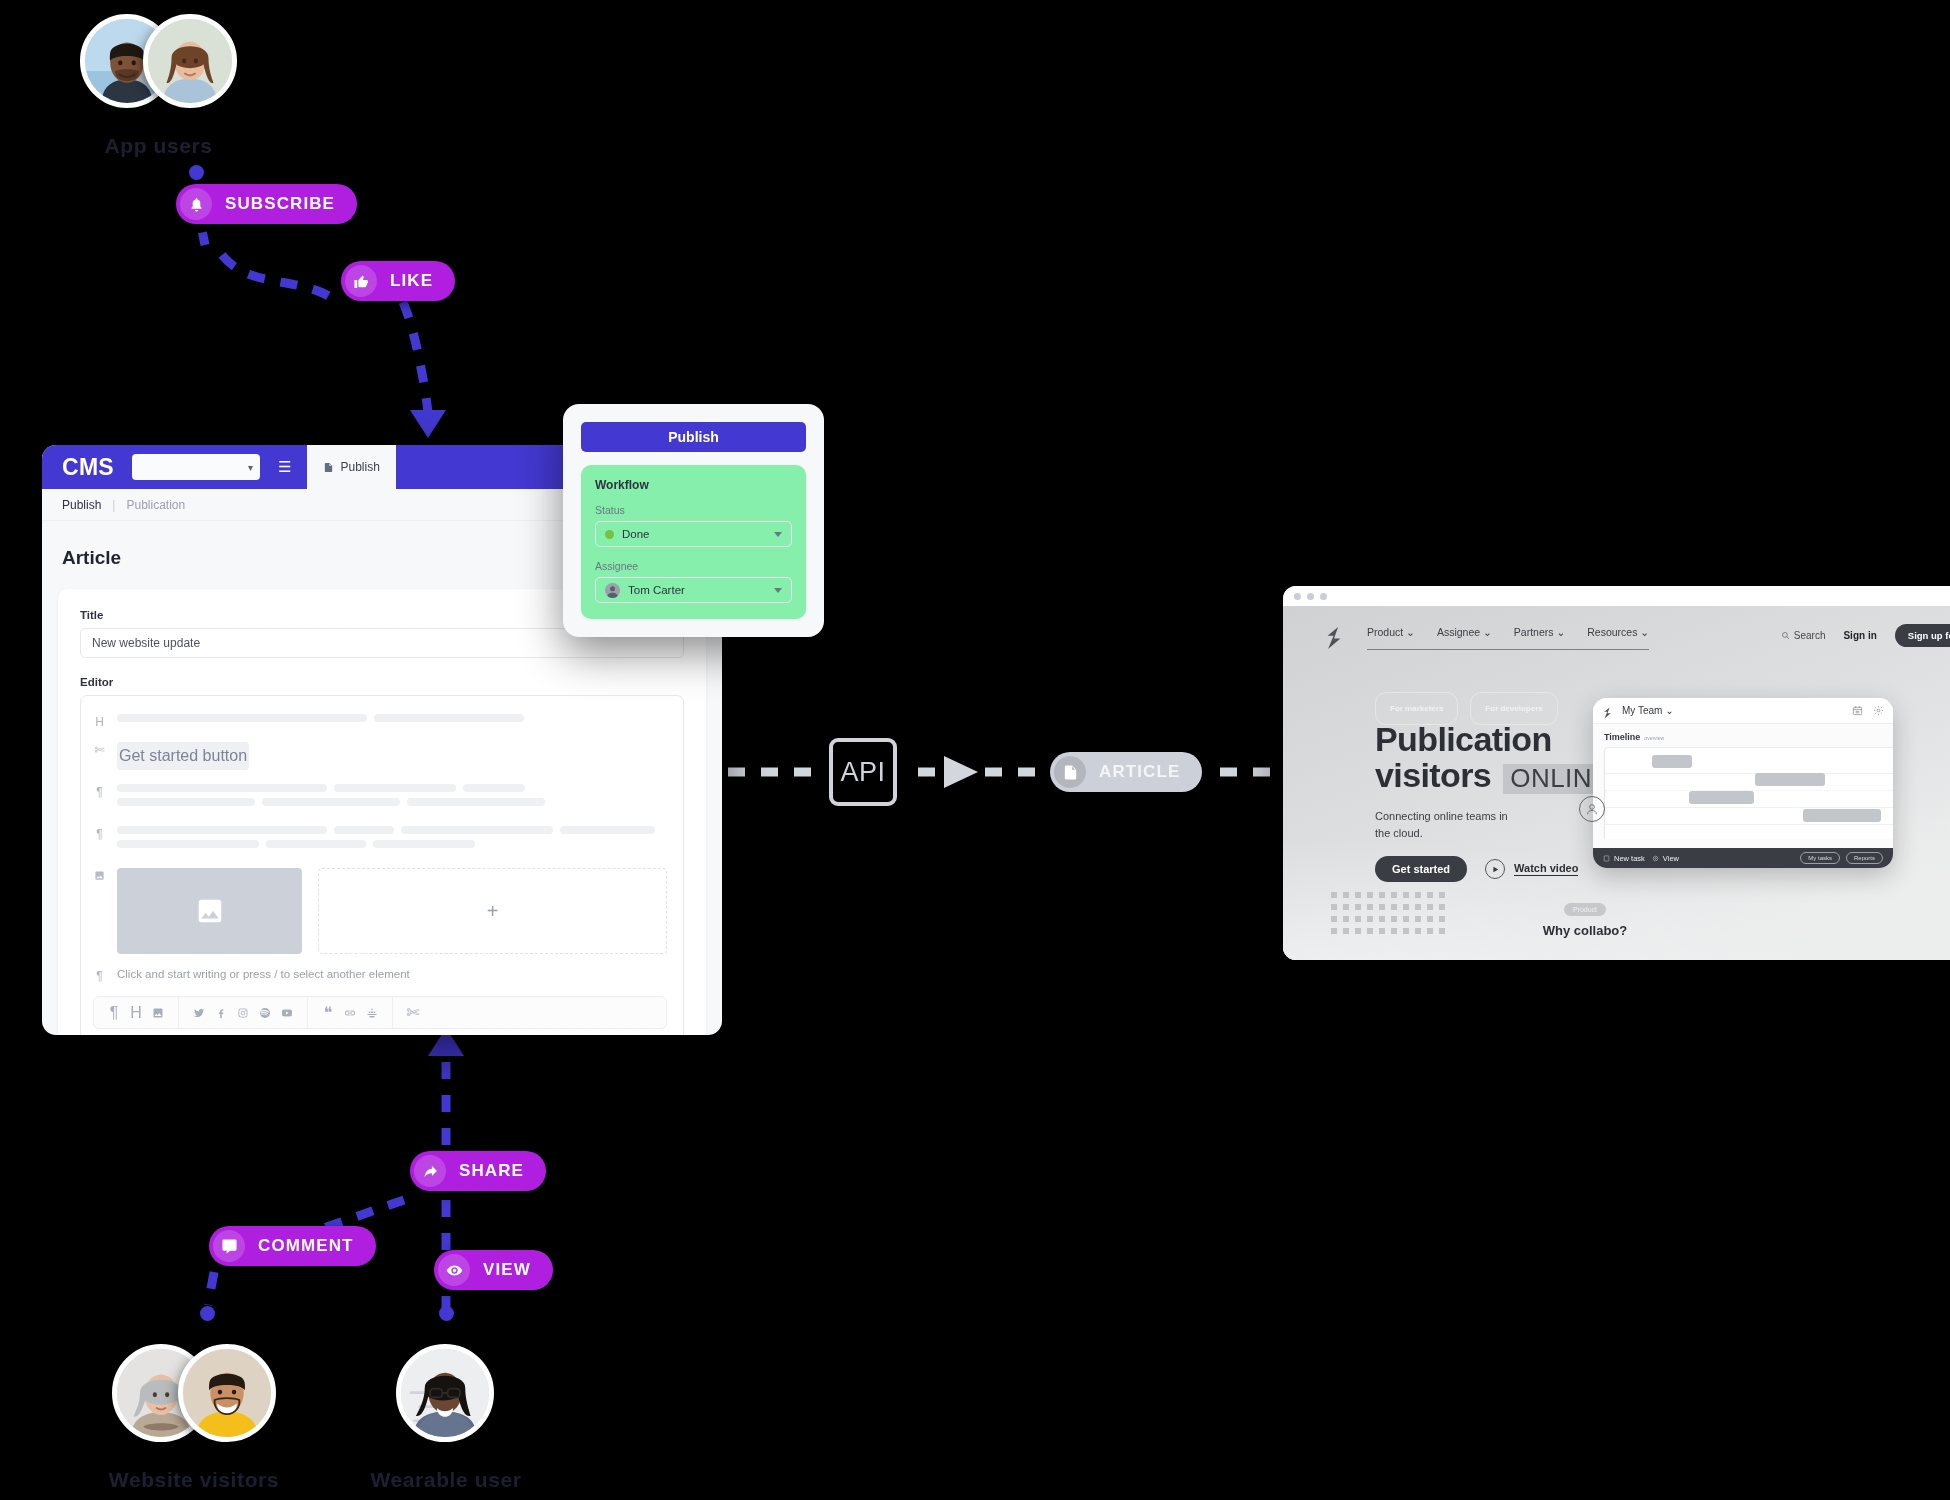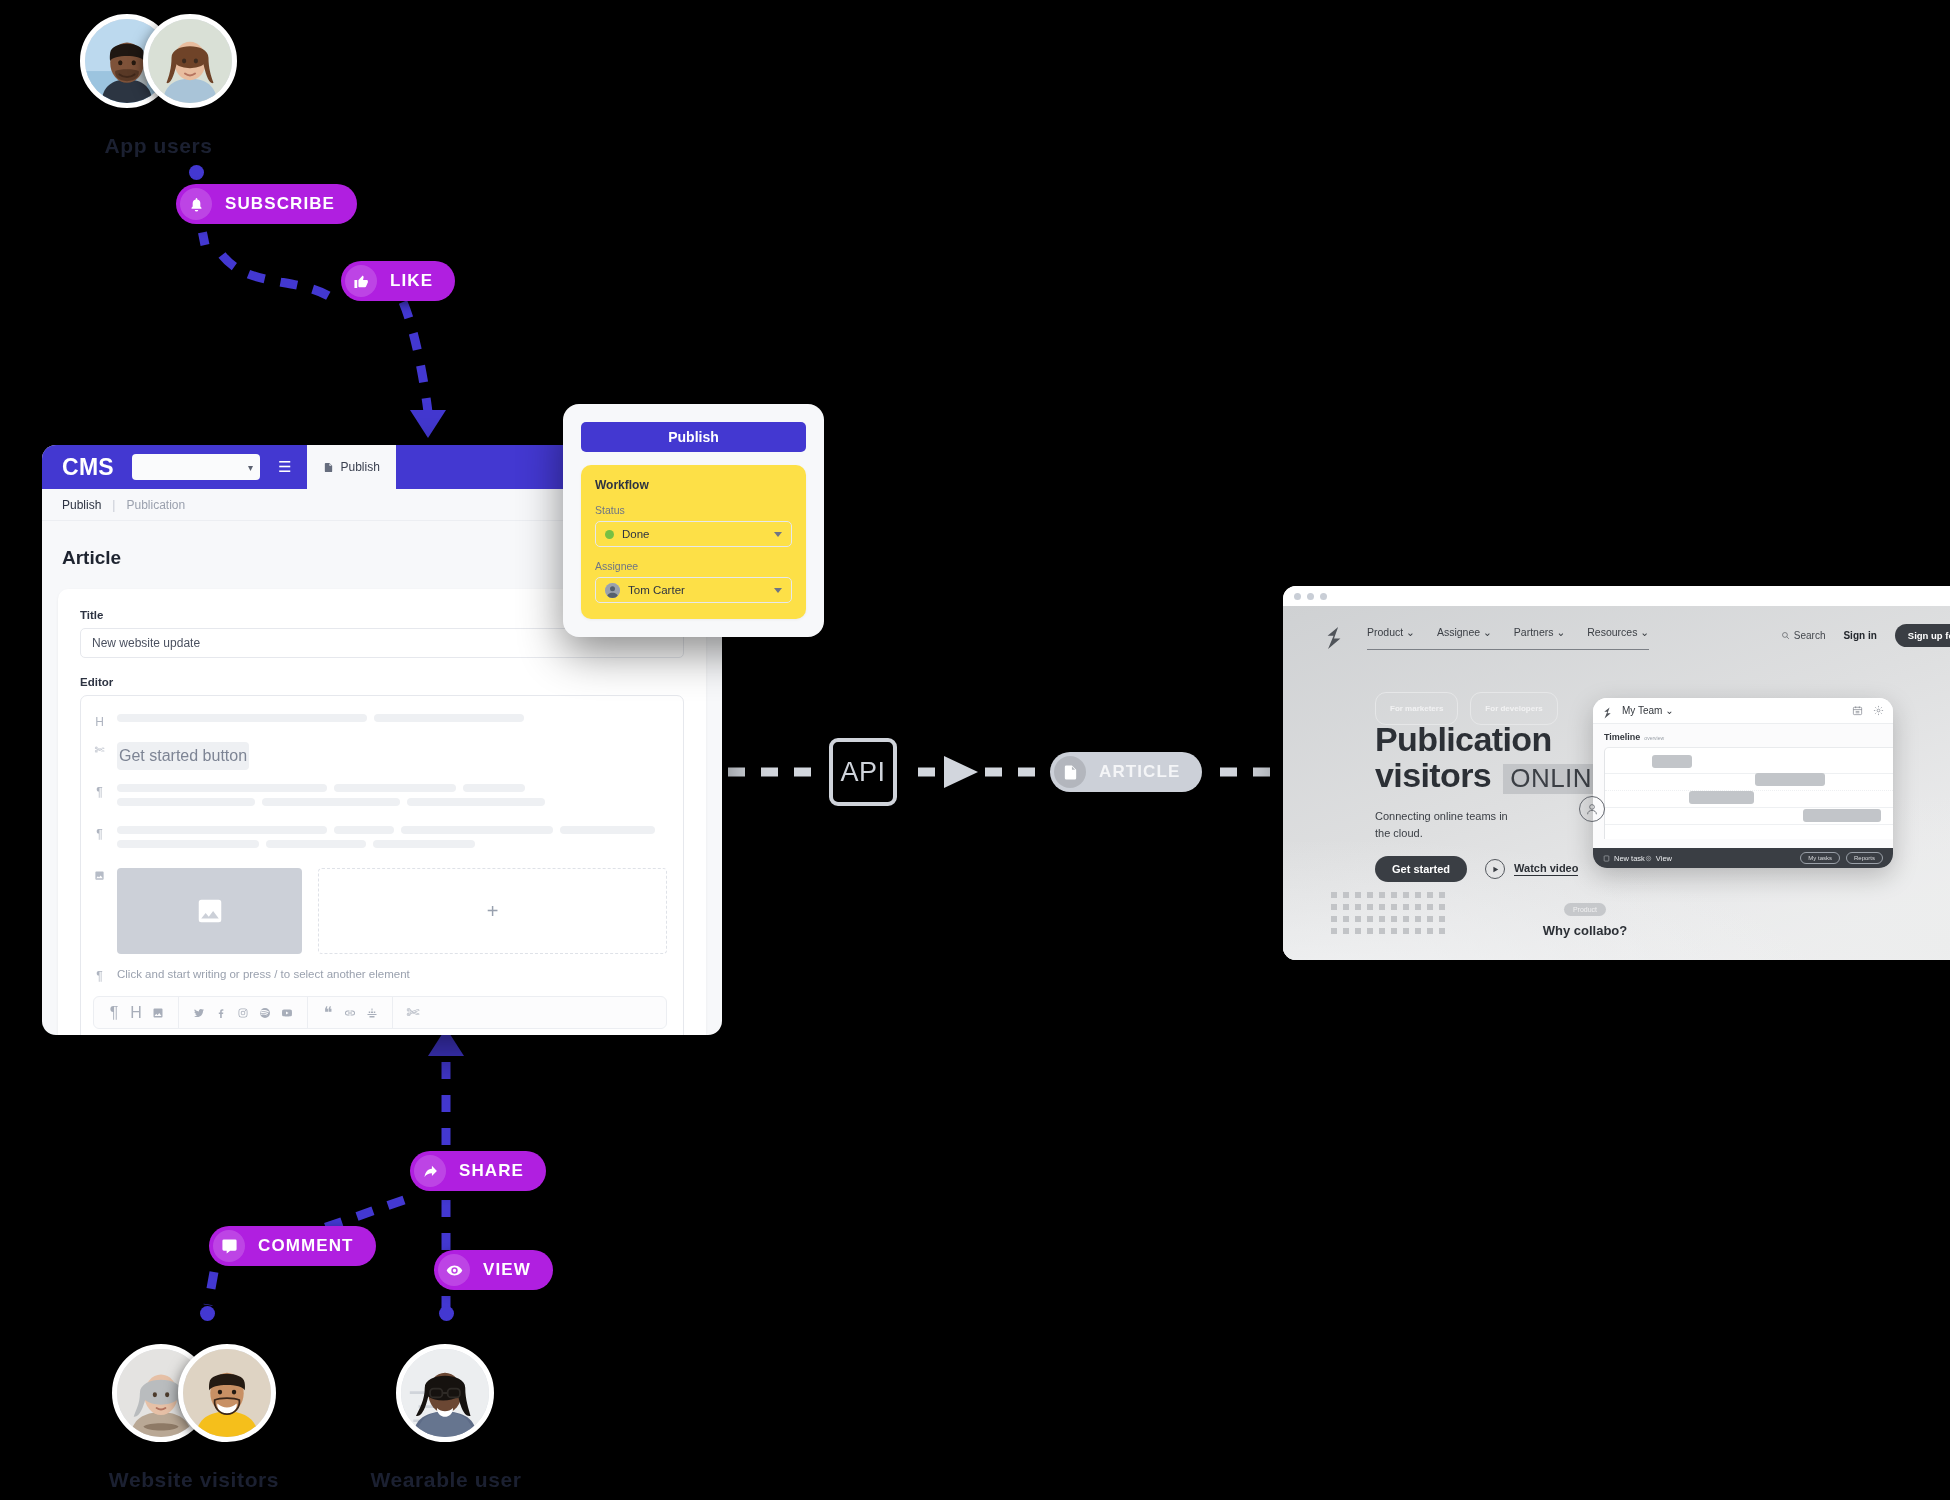--- a/index.html
+++ b/index.html
@@ -162,21 +162,21 @@
   #publish-pop {
     position:absolute; background:#f7f8fa; border-radius:16px;
     padding: 18px; box-shadow: 0 16px 44px rgba(0,0,0,.45);
   }
   .pub-btn {
     height:30px; background:#4338d1; border-radius:5px; color:#fff;
     font-size:14px; font-weight:600; display:flex;
     align-items:center; justify-content:center;
   }
   .pub-card {
-    margin-top:13px; background:#fde047; border-radius:10px; padding:13px 14px 16px 14px;
+    margin-top:13px; background:#86efac; border-radius:10px; padding:13px 14px 16px 14px;
     box-shadow: 0 1px 3px rgba(20,25,40,.05);
   }
   .pub-h { font-size:12px; color:#2d3342; font-weight:600; margin-bottom:12px; }
   .pub-lab { font-size:10.5px; color:#6e7585; margin-bottom:5px; }
   .pub-sel {
     height:26px; border:1px solid #e6e8ed; border-radius:5px;
     display:flex; align-items:center; padding:0 9px; font-size:11.5px; color:#2d3342;
     justify-content:space-between; margin-bottom:13px;
   }
   .pub-sel .left { display:flex; align-items:center; gap:8px; }
@@ -245,21 +245,21 @@
   .ac-top .icons { margin-left:auto; display:flex; gap:10px; color:#6b7079; font-size:10px; }
   .ac-top .icons svg { width:11px;height:11px; fill:none; stroke:#6b7079; stroke-width:1.3; }
   .ac-body { padding:8px 0 0 11px; position:relative; height:calc(100% - 26px); background:#fbfbfc; }
   .ac-tl { font-size:9px; font-weight:700; color:#33373d; }
   .ac-tl small { font-weight:400; font-size:5px; color:#9aa0a8; margin-left:4px; }
   .ac-grid { margin-top:5px; border-left:1px solid #e2e4e7; border-top:1px solid #e9ebed;
     border-top-left-radius:5px; height:92px; position:relative; background:#fff; }
   .ac-grid .gl { position:absolute; left:0; right:0; border-top:1px solid #eef0f2; }
   .ac-bar { position:absolute; height:13px; border-radius:3px; background:#c2c5c9; }
   .ac-foot { position:absolute; left:0; right:0; bottom:0; height:20px; background:#3a3e44;
-    display:flex; align-items:center; padding:0 10px; gap:0; }
+    display:flex; align-items:center; padding:0 10px; gap:7px; }
   .ac-foot .it { display:flex; align-items:center; gap:4px; color:#eceef0; font-size:7.5px; }
   .ac-foot .it svg { width:7px;height:7px; stroke:#eceef0; fill:none; stroke-width:1.4; }
   .ac-foot .right { margin-left:auto; display:flex; gap:6px; }
   .ac-foot .right span { border:1px solid #9aa0a8; color:#d7d9dc; font-size:6px; border-radius:7px; padding:2px 7px; }
   .user-ic { position:absolute; width:26px;height:26px;border:1.4px solid #62666d;border-radius:50%;
     display:flex;align-items:center;justify-content:center; background:transparent; }
   .user-ic svg { width:14px;height:14px; fill:none; stroke:#62666d; stroke-width:1.5; }
 </style>
 </head>
 <body>

